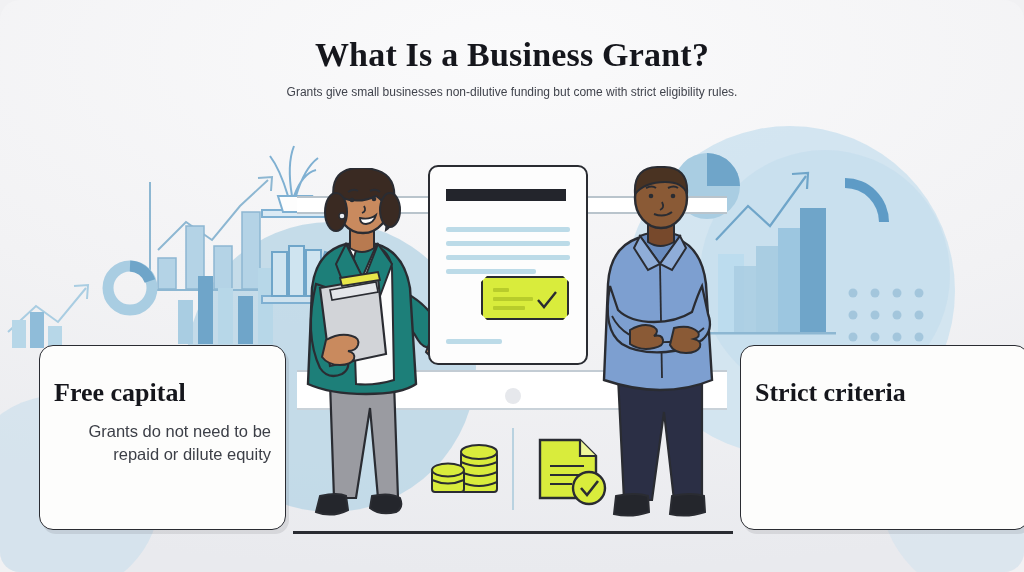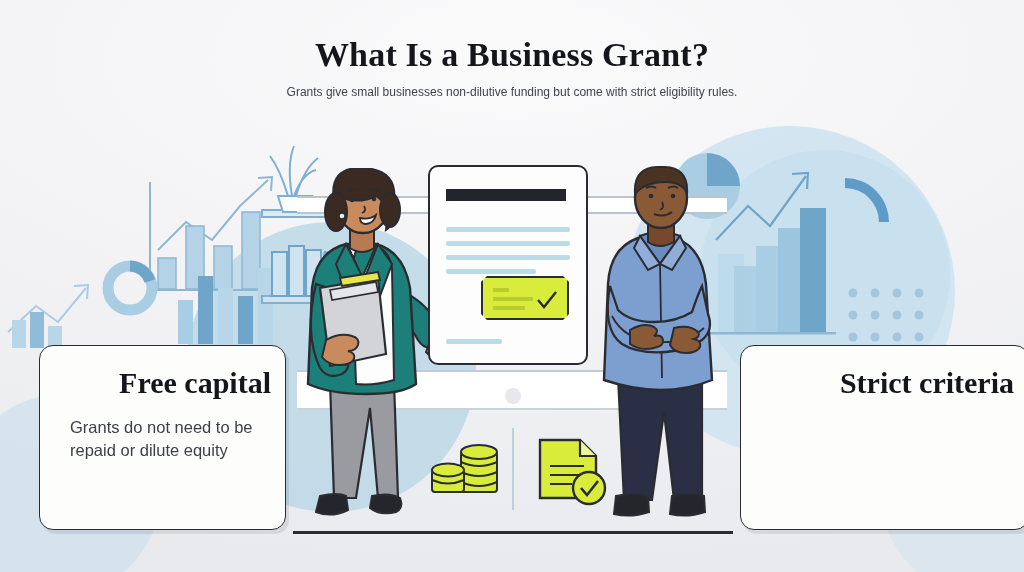--- a/index.html
+++ b/index.html
@@ -4,20 +4,21 @@
 <style>
   html,body{margin:0;padding:0;}
   body{
     width:1024px;height:572px;overflow:hidden;
     font-family:"Liberation Sans", sans-serif;
     background:#f1f1f3;
   }
   .stage{position:relative;width:1024px;height:572px;overflow:hidden;
     background:
       radial-gradient(120% 90% at 50% 10%, #fafafb 0%, #f2f2f4 55%, #e9eaee 100%);
+    border-radius: 20px;
   }
   
   .title{
     position:absolute;left:0;right:0;top:36px;text-align:center;
     font-family:"Liberation Serif", serif;
     font-weight:700;font-size:34px;letter-spacing:.2px;color:#15161c;
   }
   .subtitle{
     position:absolute;left:0;right:0;top:85px;text-align:center;
     font-size:12px;color:#40434c;font-weight:400;
@@ -58,23 +59,23 @@
   .vline{position:absolute;height:4px;background:#b8cc2b;border-radius:1px;}
   
   .person{position:absolute;}
   
   .icon-div{position:absolute;left:512px;top:428px;width:2px;height:82px;background:#b9d2e0;}
   
   .card{position:absolute;background:#fdfdfc;border:1.6px solid #2a2c32;border-radius:14px;
     box-shadow:3px 4px 0 rgba(35,38,45,.10);box-sizing:border-box;padding:16px 14px 14px;}
   .card-l{left:39px;top:345px;width:247px;height:185px;}
   .card-r{left:740px;top:345px;width:289px;height:185px;}
-  .card h3{margin:4px 0 12px;text-align:right;font-family:"Liberation Serif",serif;
-    font-weight:700;font-size:30px;color:#15161c;letter-spacing:0;}
-  .card p{margin:16px;text-align:left;font-size:16.5px;line-height:1.42;color:#3c3f47;}
+  .card h3{margin:16px 0 12px;text-align:left;font-family:"Liberation Serif",serif;
+    font-weight:700;font-size:26px;color:#15161c;letter-spacing:0;}
+  .card p{margin:0;text-align:right;font-size:16.5px;line-height:1.42;color:#3c3f47;}
 </style>
 </head>
 <body>
 
 <div class="stage">
 
   <div class="circle-r"></div>
   <div class="circle-r2"></div>
   <div class="circle-l"></div>
   <div class="blob-bl"></div>

